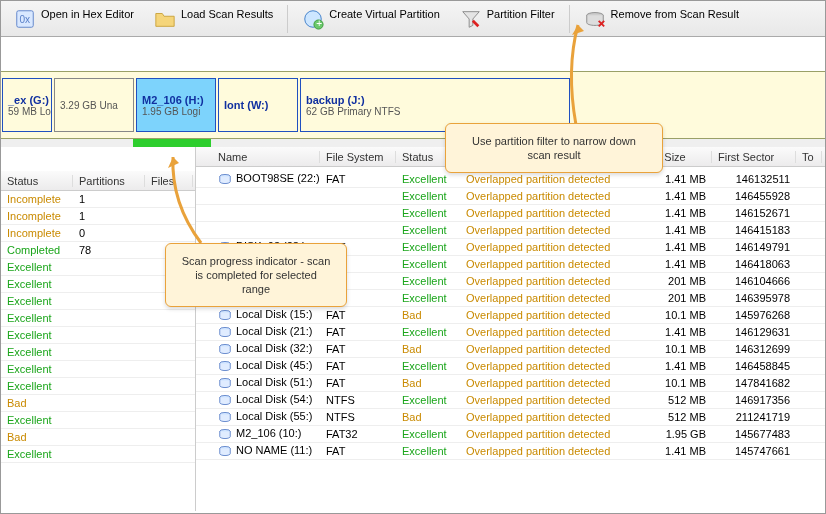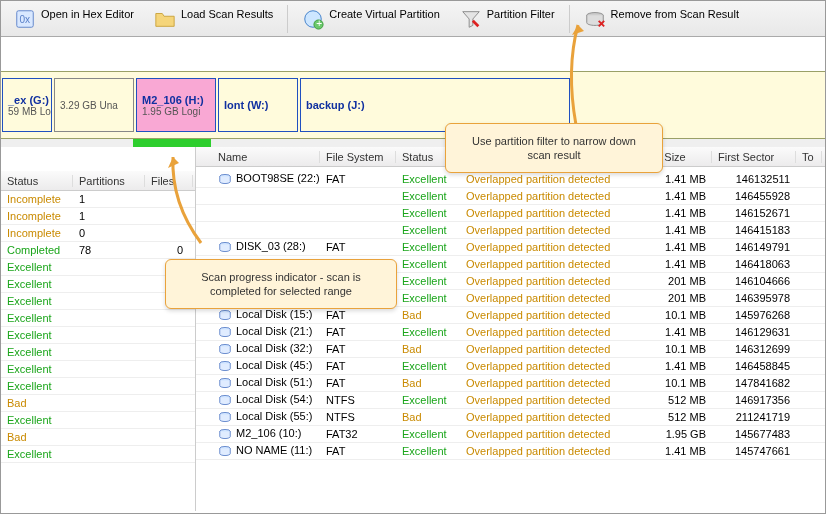--- a/index.html
+++ b/index.html
@@ -76,30 +76,31 @@
 </div>
 
 <div class="disk-strip" id="diskstrip">
     <div class="part blue" style="width: 50px;">
       <div class="pname">_ex (G:)</div>
       <div class="psz">59 MB Log</div>
     </div>
     <div class="part " style="width: 80px;">
       <div class="psz">3.29 GB Una</div>
     </div>
-    <div class="part blue" style="width: 80px; background: #f9a8d4;">
+    <div class="part blue" style="width: 80px; background: #7dd3fc;">
       <div class="pname">M2_106 (H:)</div>
       <div class="psz">1.95 GB Logi</div>
     </div>
     <div class="part blue" style="width: 80px;">
       <div class="pname">Iont (W:)</div>
       <div class="psz"></div>
     </div>
     <div class="part blue" style="width: 270px;">
       <div class="pname">backup (J:)</div>
+      <div class="psz">62 GB Primary NTFS</div>
     </div>
   </div>
 <div class="progress-track">
   <div class="seg" style="left:132px;width:78px"></div>
 </div>
 
 <div class="splitter">
   <div class="left-pane">
     <div style="height:24px"></div>
     <div class="hdr">
@@ -420,19 +421,19 @@
 </div>
 
 <div class="callout" style="left:444px;top:122px;width:218px">
   <span>Use partition filter to narrow down scan result</span>
 </div>
 <svg style="position:absolute;left:555px;top:18px;width:60px;height:108px;z-index:45">
   <path d="M20 106 Q10 50 22 6" stroke="#e9a23b" stroke-width="3" fill="none"></path>
   <path d="M22 6 l-6 10 l12 -4 z" fill="#e9a23b"></path>
 </svg>
 
-<div class="callout" style="left:164px;top:258px;width:232px">
+<div class="callout" style="left:164px;top:242px;width:182px">
   <span>Scan progress indicator - scan is completed for selected range</span>
 </div>
 <svg style="position:absolute;left:160px;top:152px;width:60px;height:92px;z-index:45">
   <path d="M40 90 Q10 50 12 4" stroke="#e9a23b" stroke-width="3" fill="none"></path>
   <path d="M12 4 l-5 11 l11 -5 z" fill="#e9a23b"></path>
 </svg>
 
 </body></html>

